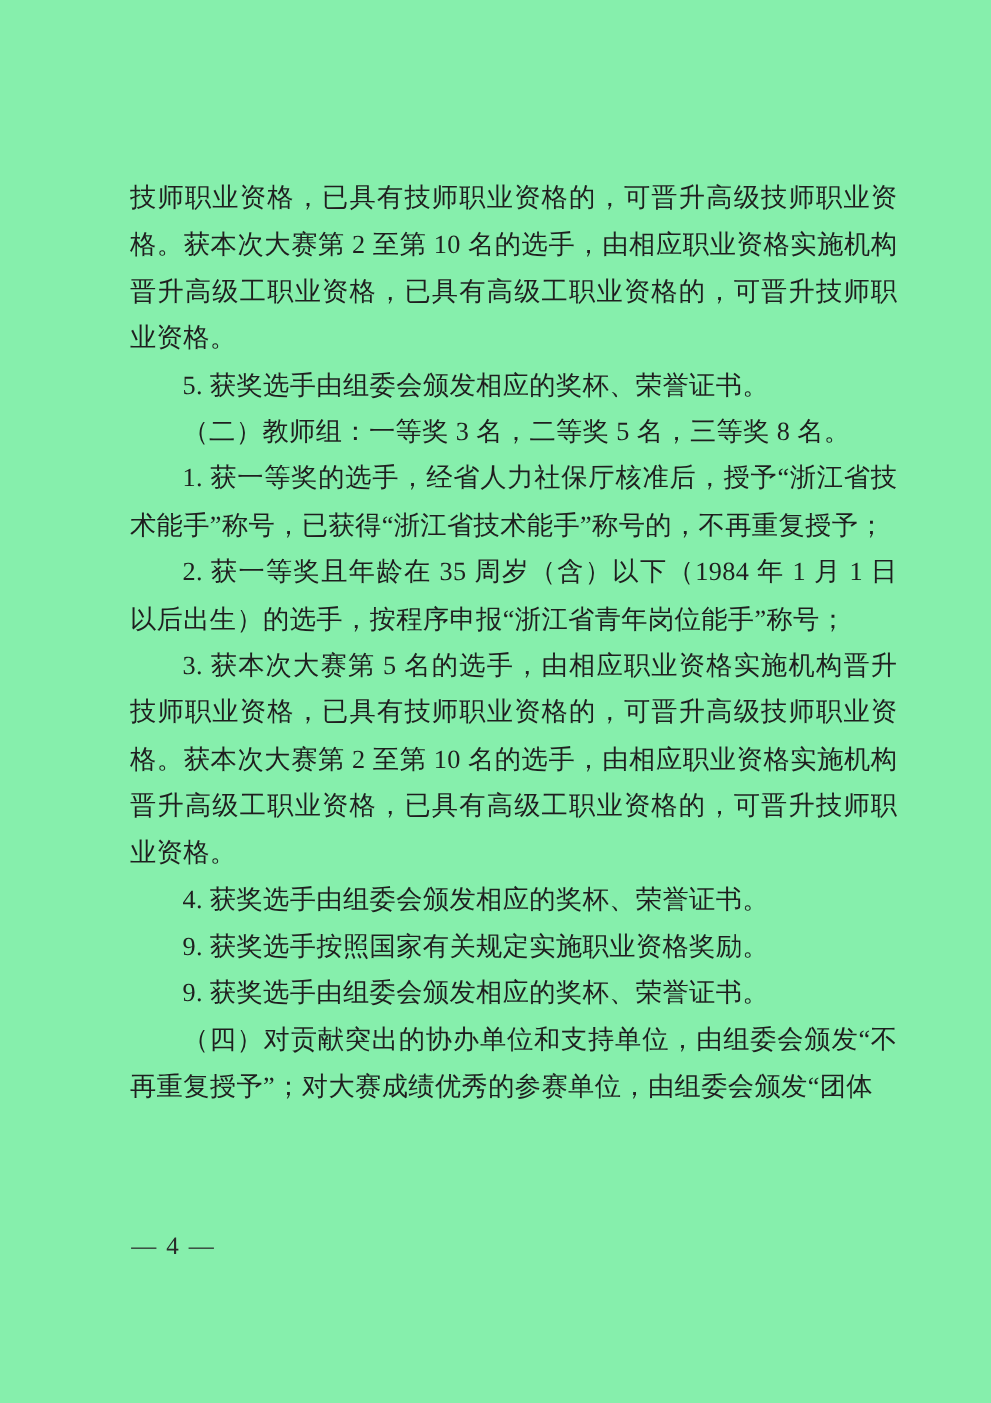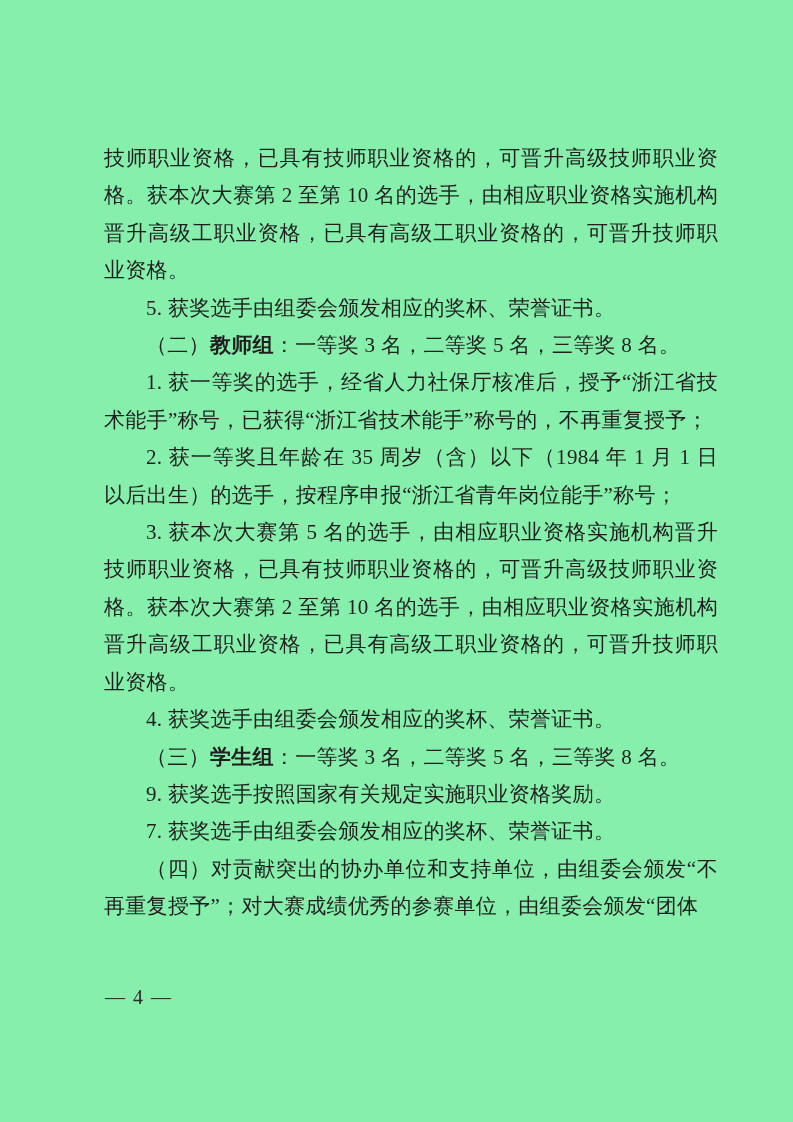--- a/index.html
+++ b/index.html
@@ -23,21 +23,21 @@
     text-align: justify;
     text-justify: inter-character;
     letter-spacing: 0.3px;
   }
   .para {
     margin: 0;
     padding: 0;
     text-indent: 2em;
   }
   .para.no-indent { text-indent: 0; }
-  .run-bold { font-weight: bold; }
+  .run-bold { font-weight: normal; }
   .run-kai { font-weight: normal; }
   .footer {
     position: absolute;
     left: 105px;
     top: 986px;
     font-size: 20px;
     letter-spacing: 1.5px;
     color: #2a2a2a;
     white-space: pre;
   }
@@ -55,24 +55,23 @@
     <p class="para"><span>（二）</span><span class="run-bold">教师组</span><span>：</span><span>一等奖 3 名，二等奖 5 名，三等奖 8 名。</span></p>
 
     <p class="para"><span>1. 获一等奖的选手，经省人力社保厅核准后，授予“浙江省技术能手”称号，已获得“浙江省技术能手”称号的，不再重复授予；</span></p>
 
     <p class="para"><span>2. 获一等奖且年龄在 35 周岁（含）以下（1984 年 1 月 1 日以后出生）的选手，按程序申报“浙江省青年岗位能手”称号；</span></p>
 
     <p class="para"><span>3. 获本次大赛第 5 名的选手，由相应职业资格实施机构晋升技师职业资格，已具有技师职业资格的，可晋升高级技师职业资格。获本次大赛第 2 至第 10 名的选手，由相应职业资格实施机构晋升高级工职业资格，已具有高级工职业资格的，可晋升技师职业资格。</span></p>
 
     <p class="para"><span>4. 获奖选手由组委会颁发相应的奖杯、荣誉证书。</span></p>
 
-    <p class="para"><span>（三）</span><span class="run-bold">学生组</span><span>：</span><span>一等奖 3 名，二等奖 5 名，三等奖 8 名。</span></p>
 
     <p class="para"><span>9. 获奖选手按照国家有关规定实施职业资格奖励。</span></p>
 
-    <p class="para"><span>7. 获奖选手由组委会颁发相应的奖杯、荣誉证书。</span></p>
+    <p class="para"><span>9. 获奖选手由组委会颁发相应的奖杯、荣誉证书。</span></p>
 
     <p class="para"><span class="run-kai">（四）对贡献突出的协办单位和支持单位，由组委会颁发“不再重复授予”；对大赛成绩优秀的参赛单位，由组委会颁发“团体</span></p>
 
   </div>
 
   <div class="footer">— 4 —</div>
 </div>
 
 </body></html>

